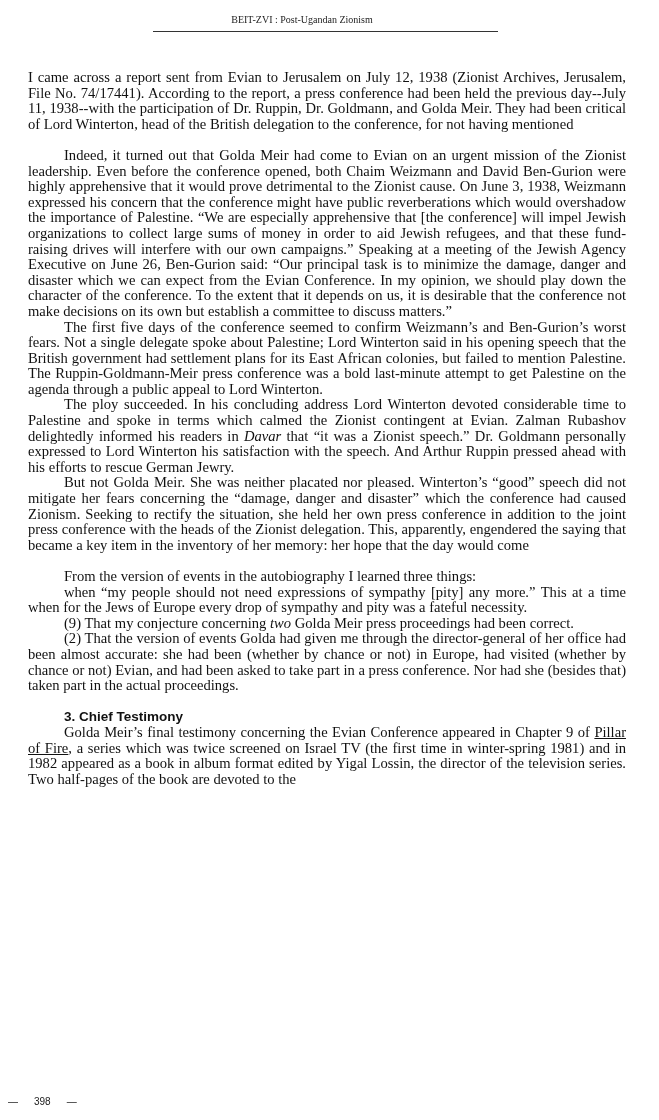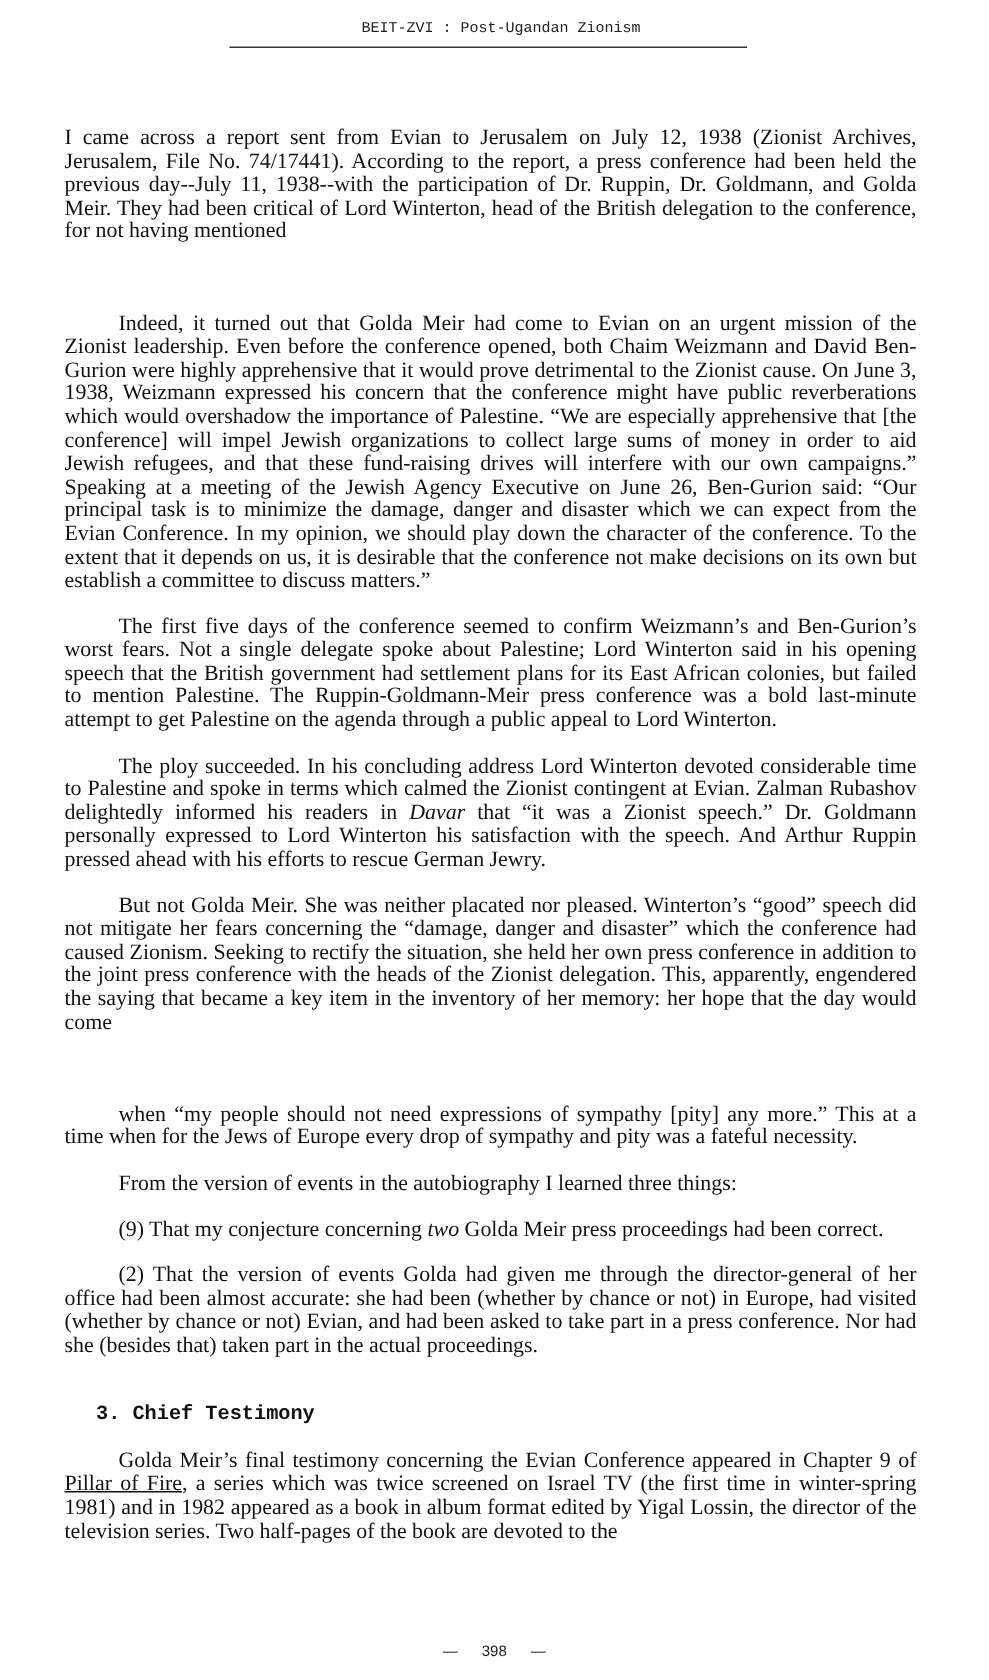--- a/index.html
+++ b/index.html
@@ -1,50 +1,50 @@
 <!DOCTYPE html>
 <html><head>
 <meta charset="utf-8">
 <style>
   html, body { margin: 0; padding: 0; background: #ffffff; }
   body { width: 659px; height: 1120px; position: relative; overflow: hidden; color: #111; }
   .header { position: absolute; top: 14px; left: 0; width: 604px; text-align: center;
-    font-family: Liberation Mono, monospace; font-size: 10px; color: #222; padding-left: 32px; }
+    font-family: Liberation Serif, serif; font-size: 10px; color: #222; }
   .header-rule { position: absolute; top: 31px; left: 153px; width: 345px; height: 0;
     border-top: 1px solid #333; }
   .content { position: absolute; top: 70px; left: 28px; width: 598px;
     font-family: "Liberation Serif", serif; font-size: 14.6px; line-height: 15.6px;
     text-align: justify; }
-  .content p { margin: 15px; }
+  .content p { margin: 0; }
   .indent { text-indent: 36px; }
   .gap { height: 15.6px; }
-  .heading { font-family: Liberation Mono, monospace; font-weight: bold; font-size: 13.5px;
+  .heading { font-family: Liberation Sans, sans-serif; font-weight: bold; font-size: 13.5px;
     text-indent: 36px; margin: 0; line-height: 15.6px; }
   .underline { text-decoration: underline; }
   em { font-style: italic; }
-  .footer { position: absolute; top: 1096px; left: 0; width: 659px; text-align: center;
+  .footer { position: absolute; top: 1096px; left: 0; width: 659px; text-align: left;
     font-family: "Liberation Sans", sans-serif; font-size: 10px; color: #222; }
   .footer span { margin: 0 8px; }
 </style>
 </head>
 <body>
 
 <div class="header">BEIT-ZVI : Post-Ugandan Zionism</div>
 <div class="header-rule"></div>
 
 <div class="content">
   <p>I came across a report sent from Evian to Jerusalem on July 12, 1938 (Zionist Archives, Jerusalem, File No. 74/17441). According to the report, a press conference had been held the previous day--July 11, 1938--with the participation of Dr. Ruppin, Dr. Goldmann, and Golda Meir. They had been critical of Lord Winterton, head of the British delegation to the conference, for not having mentioned</p>
   <div class="gap"></div>
   <p class="indent">Indeed, it turned out that Golda Meir had come to Evian on an urgent mission of the Zionist leadership. Even before the conference opened, both Chaim Weizmann and David Ben-Gurion were highly apprehensive that it would prove detrimental to the Zionist cause. On June 3, 1938, Weizmann expressed his concern that the conference might have public reverberations which would overshadow the importance of Palestine. “We are especially apprehensive that [the conference] will impel Jewish organizations to collect large sums of money in order to aid Jewish refugees, and that these fund-raising drives will interfere with our own campaigns.” Speaking at a meeting of the Jewish Agency Executive on June 26, Ben-Gurion said: “Our principal task is to minimize the damage, danger and disaster which we can expect from the Evian Conference. In my opinion, we should play down the character of the conference. To the extent that it depends on us, it is desirable that the conference not make decisions on its own but establish a committee to discuss matters.”</p>
   <p class="indent">The first five days of the conference seemed to confirm Weizmann’s and Ben-Gurion’s worst fears. Not a single delegate spoke about Palestine; Lord Winterton said in his opening speech that the British government had settlement plans for its East African colonies, but failed to mention Palestine. The Ruppin-Goldmann-Meir press conference was a bold last-minute attempt to get Palestine on the agenda through a public appeal to Lord Winterton.</p>
   <p class="indent"><span>The ploy succeeded. In his concluding address Lord Winterton devoted considerable time to Palestine and spoke in terms which calmed the Zionist contingent at Evian. Zalman Rubashov delightedly informed his readers in </span><em>Davar</em><span> that “it was a Zionist speech.” Dr. Goldmann personally expressed to Lord Winterton his satisfaction with the speech. And Arthur Ruppin pressed ahead with his efforts to rescue German Jewry.</span></p>
   <p class="indent">But not Golda Meir. She was neither placated nor pleased. Winterton’s “good” speech did not mitigate her fears concerning the “damage, danger and disaster” which the conference had caused Zionism. Seeking to rectify the situation, she held her own press conference in addition to the joint press conference with the heads of the Zionist delegation. This, apparently, engendered the saying that became a key item in the inventory of her memory: her hope that the day would come</p>
   <div class="gap"></div>
+  <p class="indent">From the version of events in the autobiography I learned three things:</p>
   <p class="indent">when “my people should not need expressions of sympathy [pity] any more.” This at a time when for the Jews of Europe every drop of sympathy and pity was a fateful necessity.</p>
-  <p class="indent">From the version of events in the autobiography I learned three things:</p>
   <p class="indent"><span>(9) That my conjecture concerning </span><em>two</em><span> Golda Meir press proceedings had been correct.</span></p>
   <p class="indent">(2) That the version of events Golda had given me through the director-general of her office had been almost accurate: she had been (whether by chance or not) in Europe, had visited (whether by chance or not) Evian, and had been asked to take part in a press conference. Nor had she (besides that) taken part in the actual proceedings.</p>
   <div class="gap"></div>
   <h3 class="heading">3. Chief Testimony</h3>
   <p class="indent"><span>Golda Meir’s final testimony concerning the Evian Conference appeared in Chapter 9 of </span><span class="underline">Pillar of Fire</span><span>, a series which was twice screened on Israel TV (the first time in winter-spring 1981) and in 1982 appeared as a book in album format edited by Yigal Lossin, the director of the television series. Two half-pages of the book are devoted to the</span></p>
 </div>
 
 <div class="footer">
   <span>—</span><span>398</span><span>—</span>
 </div>

